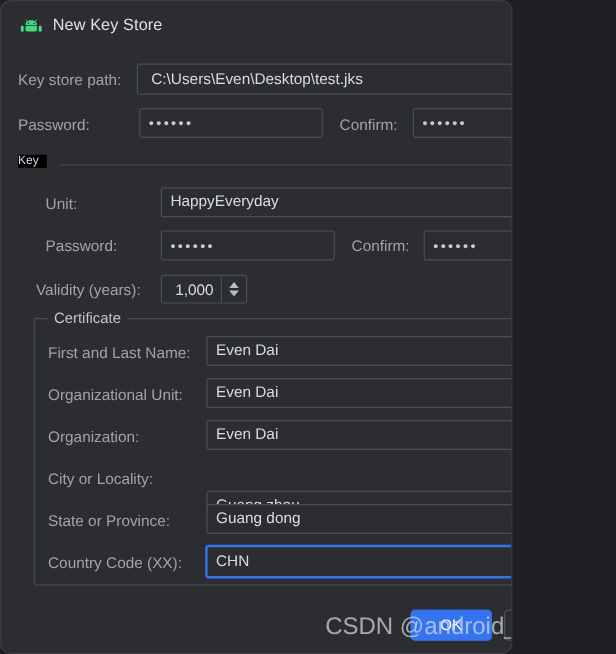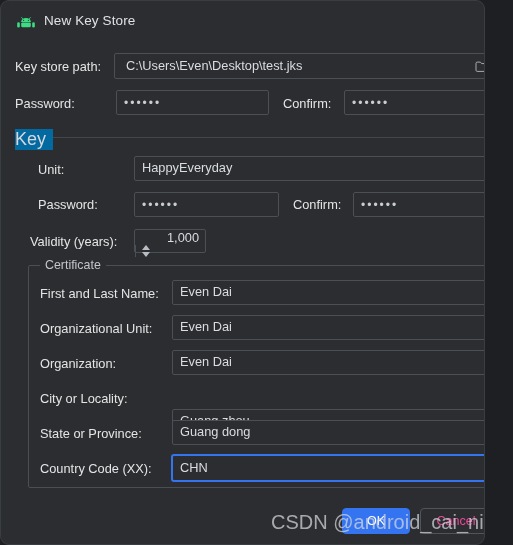--- a/index.html
+++ b/index.html
@@ -10,21 +10,21 @@
   body {
     width: 513px;
     height: 545px;
     overflow: hidden;
     font-family: "Liberation Sans", sans-serif;
   }
 
   #dialog {
     position: absolute;
     left: 0; top: 0;
-    width: 485px;
+    width: 427px;
     height: 545px;
     box-sizing: border-box;
     background: #2b2d30;
     border: 1px solid #3a3d42;
     border-radius: 9px;
     overflow: hidden;
   }
 
   
   #titlebar {
@@ -51,21 +51,21 @@
     right: 10px; top: 10px;
     width: 22px; height: 22px;
     cursor: default;
   }
   #close-btn svg { display: block; }
 
   
   .lbl {
     position: absolute;
     font-size: 12.8px;
-    color: #e5e5e5;
+    color: #a3a3a3;
     white-space: nowrap;
   }
 
   
   .field {
     position: absolute;
     box-sizing: border-box;
     background: #2b2d30;
     border: 1px solid #4b4f56;
     border-radius: 2px;
@@ -96,23 +96,23 @@
     cursor: default;
     display: flex;
     align-items: center;
     justify-content: center;
   }
 
   
   #key-sep-label {
     position: absolute;
     left: 14px; top: 128px;
-    font-size: 18px;
+    font-size: 10px;
     color: #d6d8dc;
-    background: #0369a1;
+    background: #000000;
     padding-right: 7px;
     z-index: 2;
   }
   #key-sep-line {
     position: absolute;
     left: 48px; top: 136px;
     width: 451px; height: 1px;
     background: #43464d;
   }
 
@@ -139,21 +139,20 @@
   #validity-spin {
     position: absolute;
     left: 133px; top: 228px;
     width: 72px; height: 24px;
     box-sizing: border-box;
     background: #2b2d30;
     border: 1px solid #4b4f56;
     border-radius: 2px;
     display: flex;
     align-items: stretch;
-    flex-direction: column;
   }
   #validity-value {
     flex: 1;
     display: flex;
     align-items: center;
     justify-content: flex-end;
     padding-right: 6px;
     font-size: 12.8px;
     color: #d9dce1;
   }

